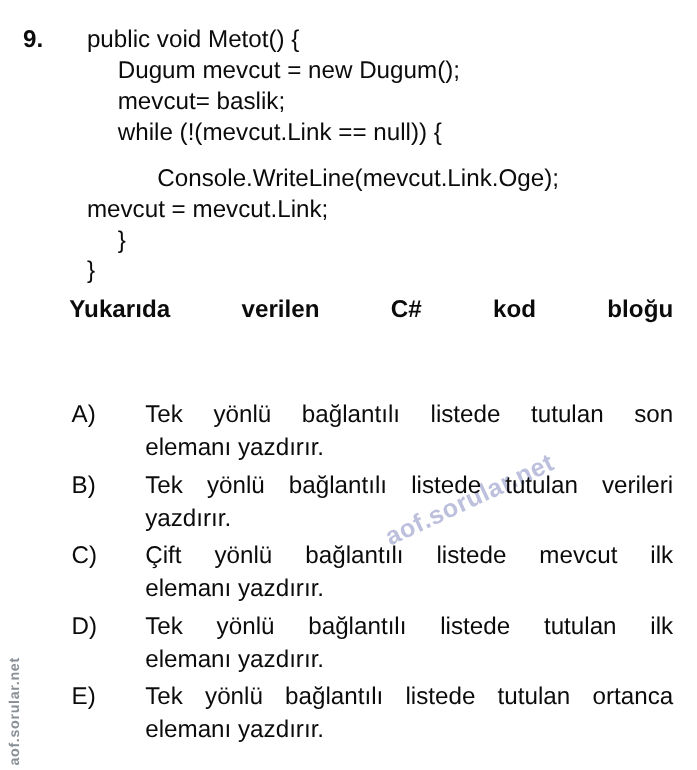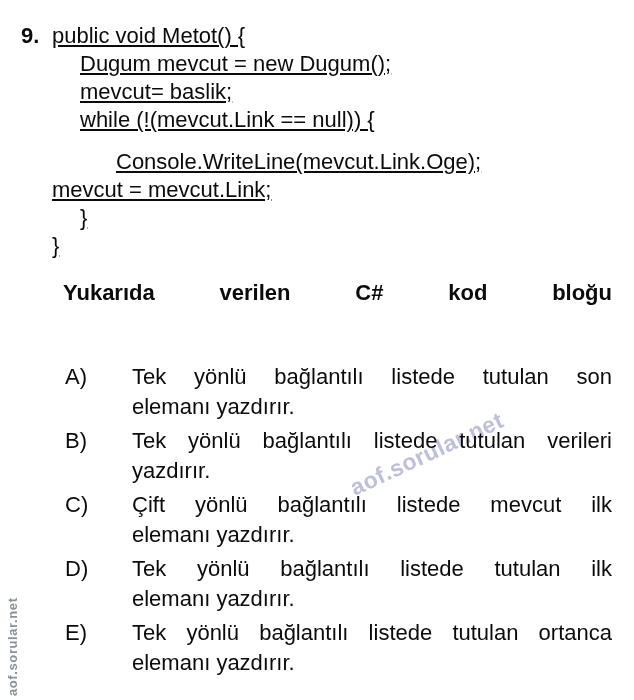--- a/index.html
+++ b/index.html
@@ -55,34 +55,33 @@
     position: absolute;
     left: 21px;
     top: 22px;
     font-size: 22px;
     font-weight: bold;
     line-height: 28px;
   }
 
   .code {
     position: absolute;
-    left: 52px;
+    left: 79px;
     top: 22px;
     font-size: 22px;
     line-height: 28px;
-    text-decoration: underline;
   }
   .code .ln { white-space: pre; }
   .ind1 { padding-left: 28px; }
   .ind2 { padding-left: 64px; margin-top: 14px; }
 
   .prompt {
     position: absolute;
     left: 63px;
-    top: 278px;
+    top: 266px;
     width: 549px;
     font-size: 22px;
     font-weight: bold;
     line-height: 30px;
   }
 
   .jl {
     text-align: justify;
     text-align-last: justify;
   }

